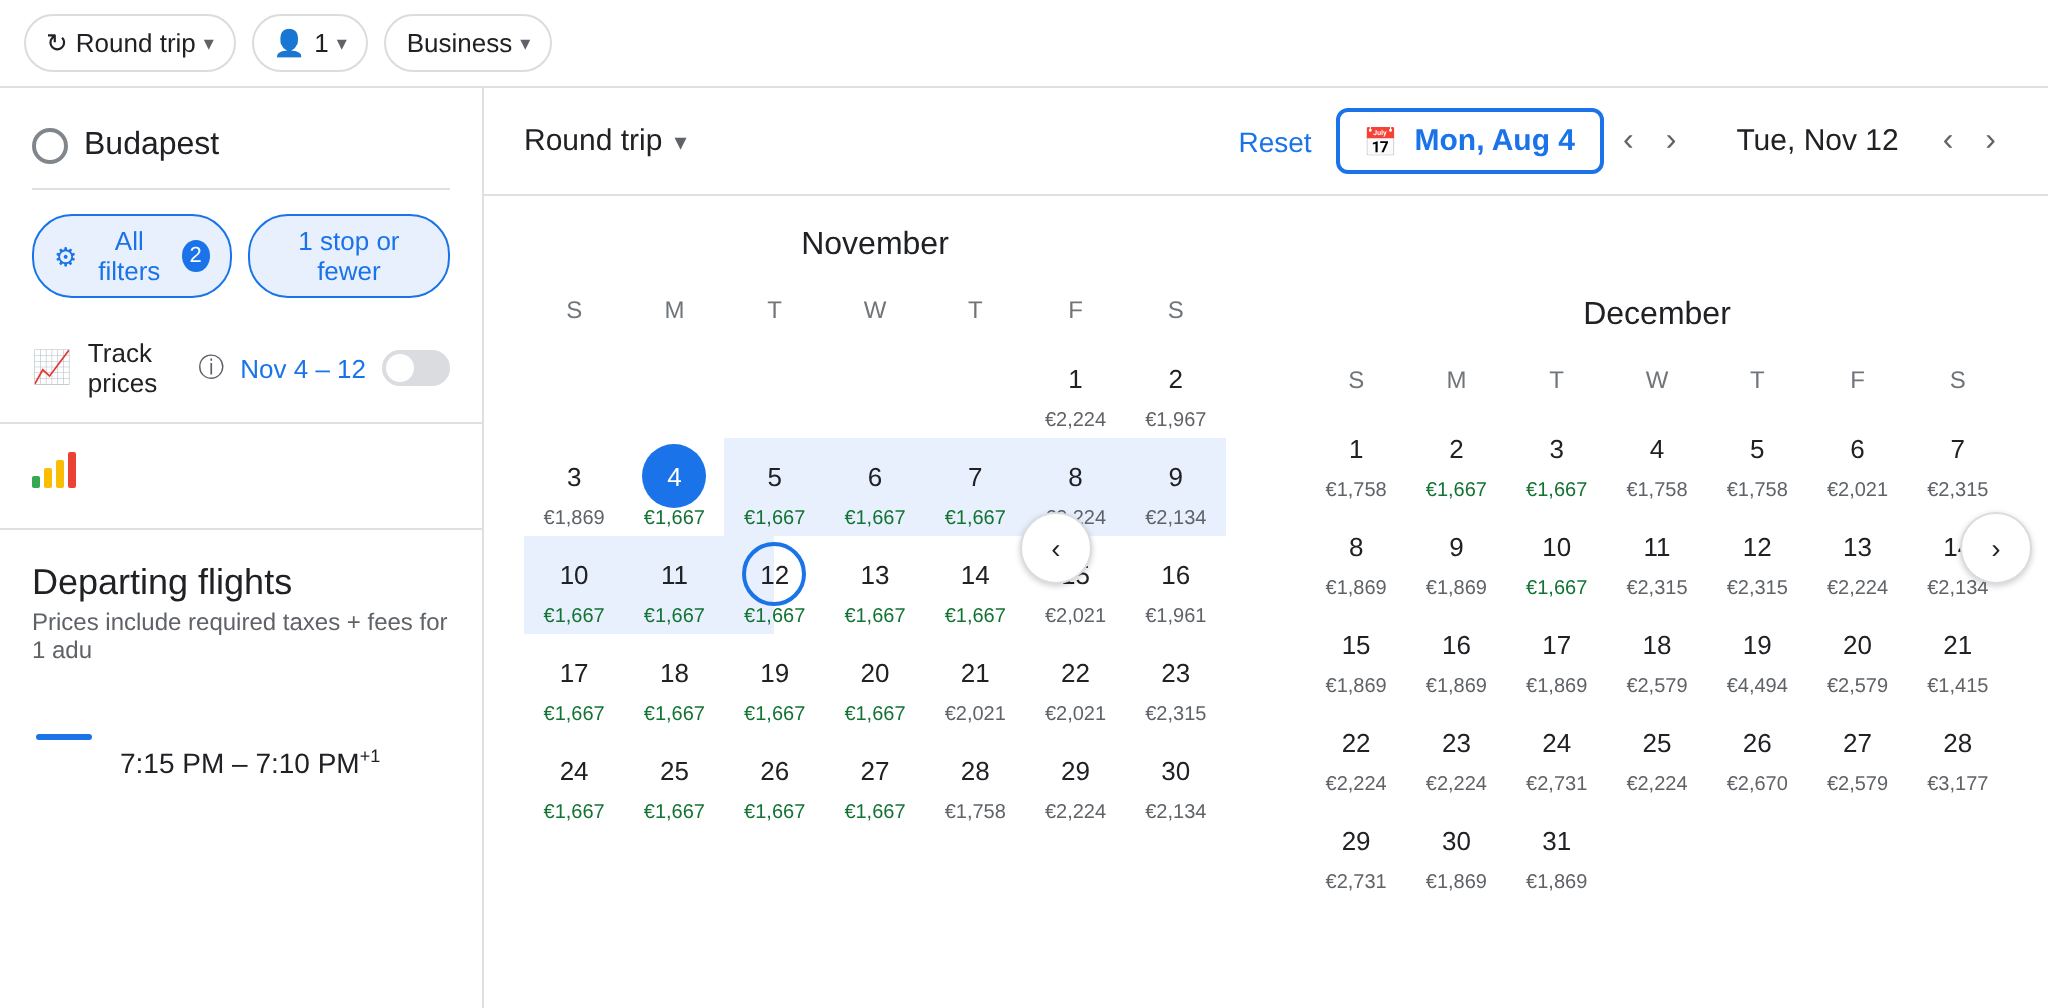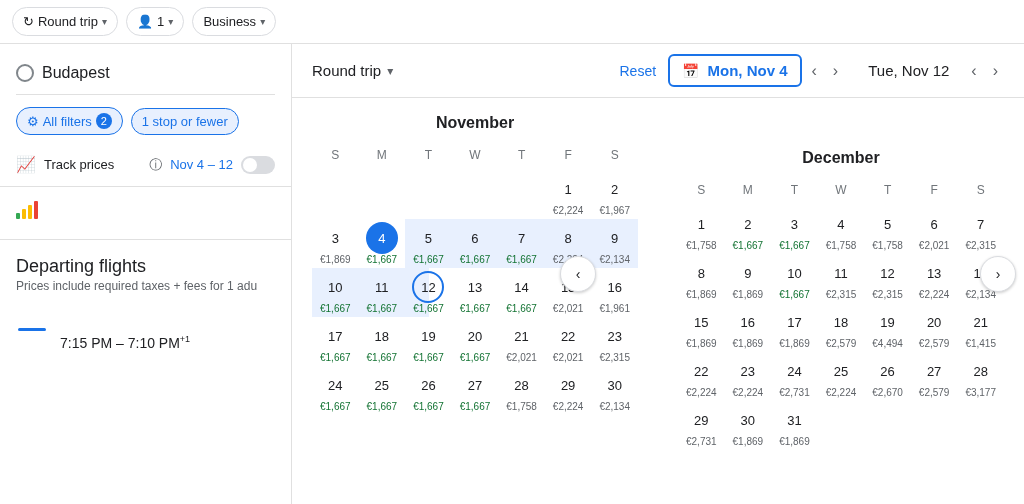--- a/index.html
+++ b/index.html
@@ -7,21 +7,21 @@
 
     
     .top-bar { display: flex; align-items: center; gap: 8px; padding: 8px 12px; border-bottom: 1px solid #e0e0e0; height: 44px; }
     .top-bar-btn { display: flex; align-items: center; gap: 4px; padding: 6px 10px; border: 1px solid #dadce0; border-radius: 20px; cursor: pointer; font-size: 13px; color: #202124; background: #fff; }
     .chevron { font-size: 10px; color: #5f6368; }
 
     
     .layout { display: flex; height: calc(504px - 44px); }
 
     
-    .left-panel { width: 292px; border-right: 1px solid #e0e0e0; padding: 12px 0; flex-shrink: 0; overflow: hidden; }
+    .left-panel { width: 242px; border-right: 1px solid #e0e0e0; padding: 12px 0; flex-shrink: 0; overflow: hidden; }
 
     .search-row { display: flex; align-items: center; gap: 8px; padding: 8px 16px 12px; }
     .circle-icon { width: 18px; height: 18px; border-radius: 50%; border: 2px solid #80868b; display: flex; align-items: center; justify-content: center; flex-shrink: 0; }
     .search-input { font-size: 16px; color: #202124; flex: 1; outline: none; border: none; }
     .search-divider { height: 1px; background: #e0e0e0; margin: 0 16px 12px; }
 
     .filter-row { display: flex; align-items: center; gap: 8px; padding: 0 16px 12px; }
     .filter-btn { display: flex; align-items: center; gap: 4px; padding: 5px 10px; border: 1px solid #dadce0; border-radius: 20px; font-size: 13px; cursor: pointer; background: #fff; }
     .filter-btn.active { background: #e8f0fe; border-color: #1a73e8; color: #1a73e8; }
     .filter-badge { background: #1a73e8; color: #fff; border-radius: 50%; width: 16px; height: 16px; display: flex; align-items: center; justify-content: center; font-size: 11px; }
@@ -62,21 +62,21 @@
     .date-box { display: flex; align-items: center; gap: 8px; padding: 6px 12px; border: 2px solid #1a73e8; border-radius: 6px; cursor: pointer; }
     .date-box-label { font-size: 15px; font-weight: 600; color: #1a73e8; }
     .date-box2 { display: flex; align-items: center; gap: 8px; padding: 6px 12px; cursor: pointer; }
     .date-box2-label { font-size: 15px; color: #202124; }
     .nav-arrow { background: none; border: none; cursor: pointer; color: #5f6368; font-size: 16px; padding: 4px 6px; border-radius: 50%; }
 
     
     .calendars { display: flex; gap: 0; padding: 16px 20px; }
     .calendar { flex: 1; }
     .calendar + .calendar { padding-left: 40px; margin-top: 35px; }
-    .cal-title { text-align: center; font-size: 16px; font-weight: 700; color: #202124; margin-bottom: 12px; }
+    .cal-title { text-align: center; font-size: 16px; font-weight: 400; color: #202124; margin-bottom: 12px; }
     .cal-grid { display: grid; grid-template-columns: repeat(7, 1fr); gap: 0; }
     .day-header { text-align: center; font-size: 12px; color: #70757a; padding: 4px 0 8px; font-weight: 500; }
     .day-cell { text-align: center; padding: 3px 2px; position: relative; cursor: pointer; }
     .day-num { display: inline-flex; align-items: center; justify-content: center; width: 32px; height: 32px; border-radius: 50%; font-size: 13px; color: #202124; margin: 0 auto; }
     .day-price { font-size: 10px; color: #137333; display: block; margin-top: 0px; }
     .day-price.normal { color: #5f6368; }
 
     .day-cell.selected .day-num { background: #1a73e8; color: #fff; border-radius: 50%; }
     .day-cell.in-range { background: #e8f0fe; }
     .day-cell.in-range .day-num { border-radius: 0; }
@@ -167,21 +167,21 @@
     <div class="cal-header">
       <div class="trip-type-selector">
         <span>Round trip</span>
         <span class="trip-dropdown-arrow">▾</span>
       </div>
       <button class="reset-btn">Reset</button>
 
       <div class="date-nav">
         <div class="date-box">
           <span style="font-size:14px;">📅</span>
-          <span class="date-box-label">Mon, Nov 4</span>
+          <span class="date-box-label">Mon, Aug 4</span>
         </div>
         <button class="nav-arrow">‹</button>
         <button class="nav-arrow">›</button>
       </div>
 
       <div class="date-nav">
         <div class="date-box2">
           <span class="date-box2-label">Tue, Nov 12</span>
         </div>
         <button class="nav-arrow">‹</button>

